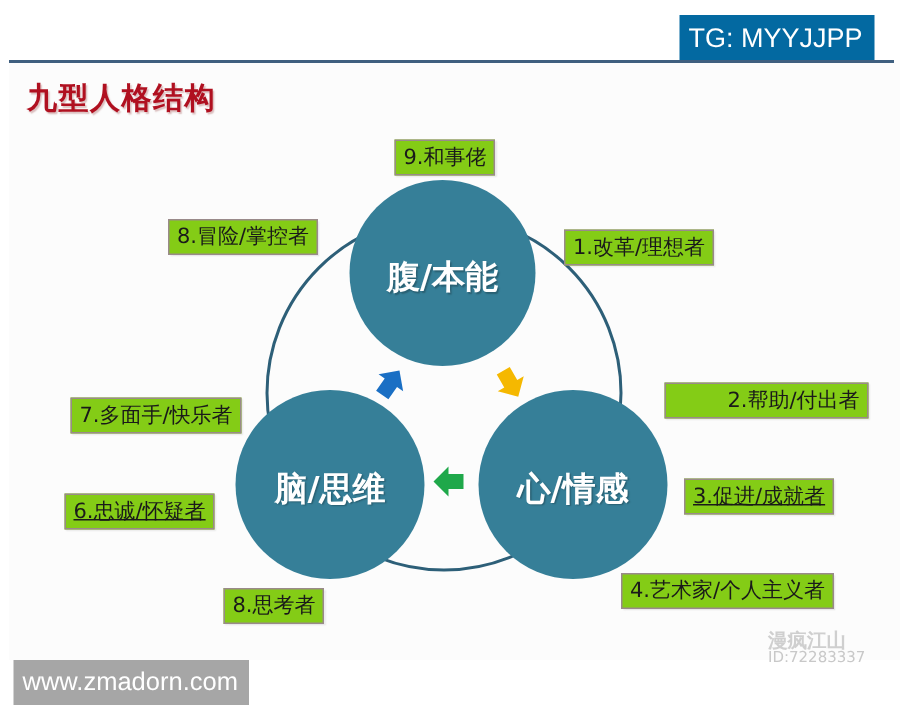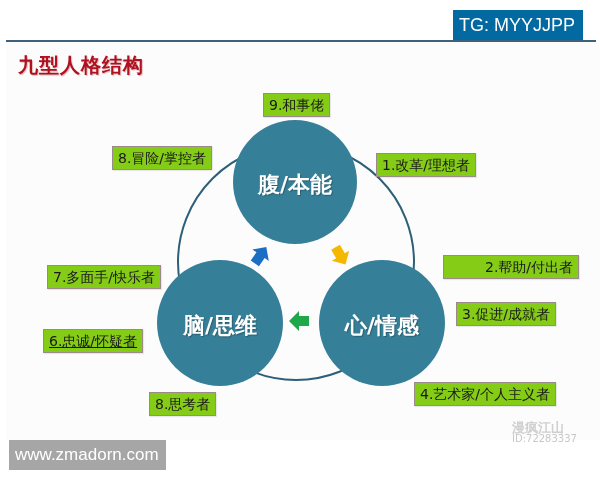--- a/index.html
+++ b/index.html
@@ -57,21 +57,21 @@
 <div class="circle-label" style="left:230px; top:170px;">腹/本能</div>
 <div class="circle-label" style="left:155px; top:311px;">脑/思维</div>
 <div class="circle-label" style="left:317px; top:311px;">心/情感</div>
 
 <div class="type-box" style="left:263px; top:93px;">9.和事佬</div>
 <div class="type-box" style="left:112px; top:146px;">8.冒险/掌控者</div>
 <div class="type-box" style="left:376px; top:153px;">1.改革/理想者</div>
 <div class="type-box" style="left:443px; top:255px;padding-left:41px;">2.帮助/付出者</div>
 <div class="type-box" style="left:47px;  top:265px;">7.多面手/快乐者</div>
 <div class="type-box" style="left:43px;  top:329px;text-decoration:underline;">6.忠诚/怀疑者</div>
-<div class="type-box" style="left:456px; top:302px;">3.促进/成就者</div>
+<div class="type-box" style="left:456px; top:319px;text-decoration:underline;">3.促进/成就者</div>
 <div class="type-box" style="left:414px; top:382px;">4.艺术家/个人主义者</div>
 <div class="type-box" style="left:149px; top:392px;">8.思考者</div>
 
 <div class="watermark">
   <div class="wm-name">漫疯江山</div>
   <div>ID:72283337</div>
 </div>
 
 <div class="site-badge">www.zmadorn.com</div>
 

